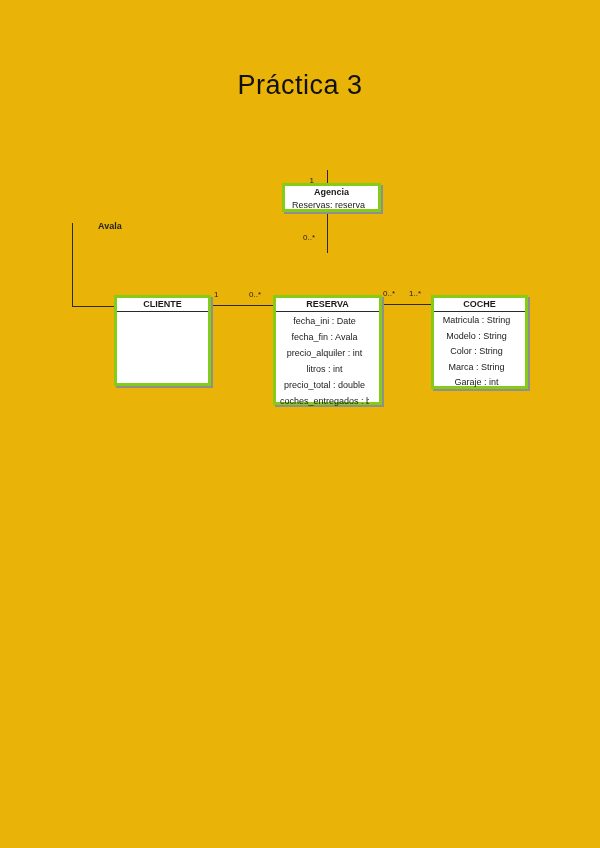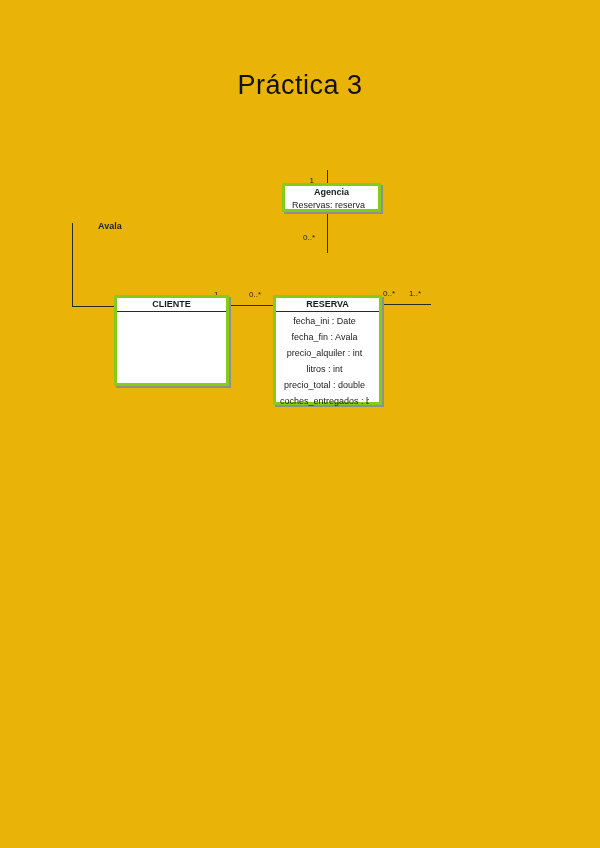--- a/index.html
+++ b/index.html
@@ -107,30 +107,40 @@
   <div class="line h" style="left:72px; top:306px; width:42px;"></div>
   <div class="assoc-label" style="left:98px; top:221px;font-weight:bold;">Avala</div>
 
   <div class="uml-class no-separator" style="left:282px; top:141px; width:99px; height:29px;">
     <div class="uml-class-name">Agencia</div>
     <div class="uml-attrs" style="padding-top:0;">
       <div class="uml-attr" style="height:13px; line-height:13px;">Reservas: reserva</div>
     </div>
   </div>
 
-  <div class="uml-class" style="left:114px; top:253px; width:115px; height:91px;">
+  <div class="uml-class" style="left:114px; top:253px; width:97px; height:91px;">
     <div class="uml-class-name">CLIENTE</div>
   </div>
 
   <div class="uml-class reserva" style="left:273px; top:253px; width:109px; height:110px;">
     <div class="uml-class-name">RESERVA</div>
     <div class="uml-attrs">
       <div class="uml-attr">fecha_ini : Date</div>
       <div class="uml-attr">fecha_fin : Avala</div>
       <div class="uml-attr">precio_alquiler : int</div>
       <div class="uml-attr">litros : int</div>
       <div class="uml-attr">precio_total : double</div>
       <div class="uml-attr">coches_entregados : boolean</div>
     </div>
   </div>
 
+  <div class="uml-class" style="left:431px; top:253px; width:97px; height:94px;">
+    <div class="uml-class-name">COCHE</div>
+    <div class="uml-attrs">
+      <div class="uml-attr">Matricula : String</div>
+      <div class="uml-attr">Modelo : String</div>
+      <div class="uml-attr">Color : String</div>
+      <div class="uml-attr">Marca : String</div>
+      <div class="uml-attr">Garaje : int</div>
+    </div>
+  </div>
 
 </div>
 
 </body></html>

